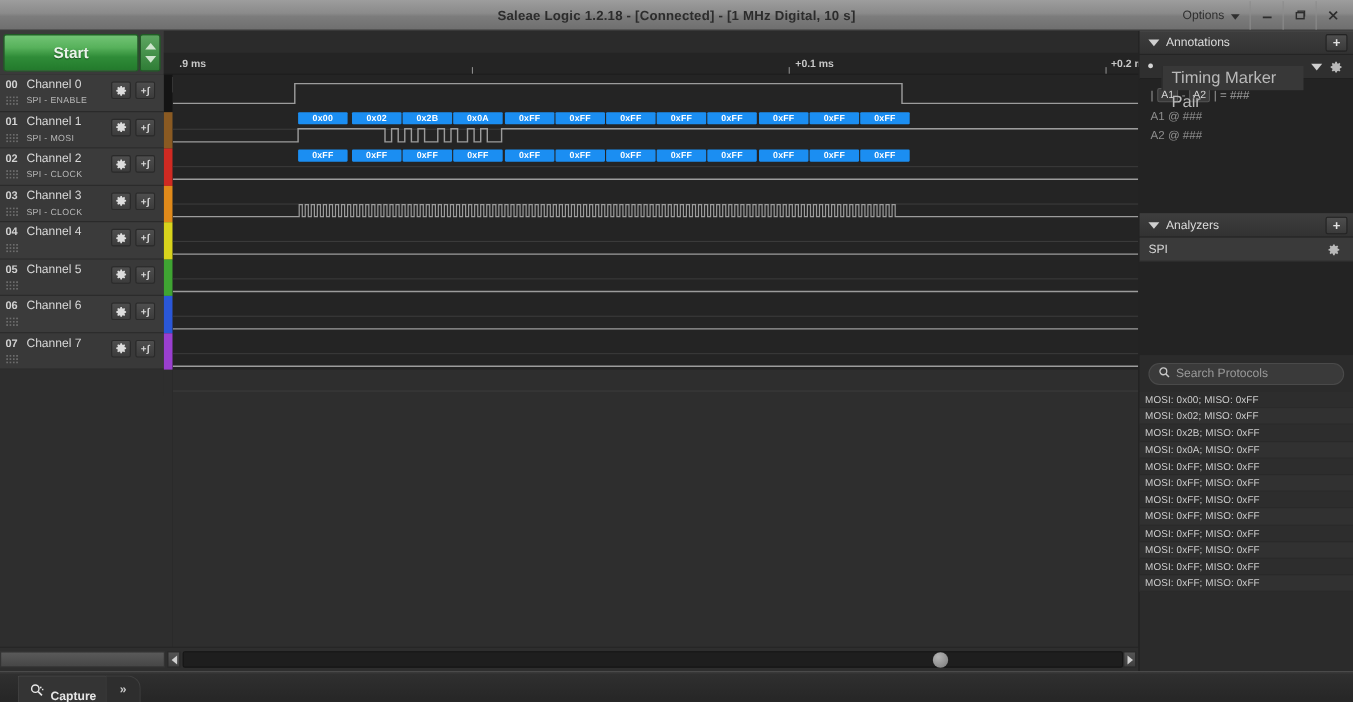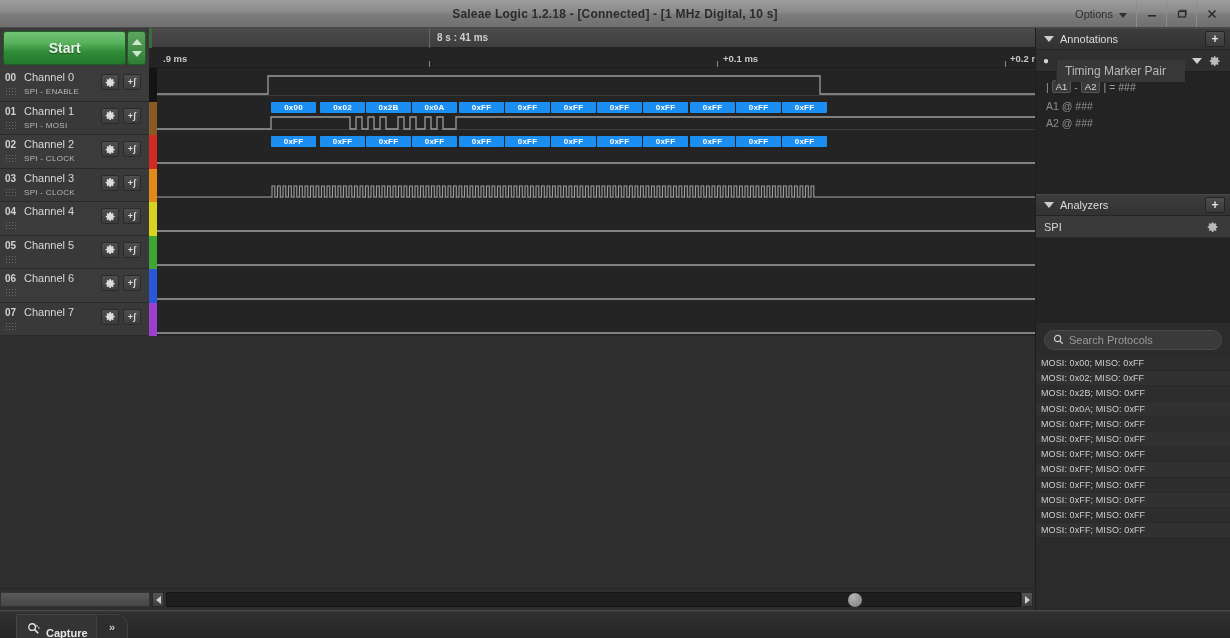--- a/index.html
+++ b/index.html
@@ -157,21 +157,21 @@
     position: absolute; left: 149px; top: 40px; width: 8px; height: 292px;
   }
   .color-cell { width: 8px; height: 33.5px; }
 
   
   .wave-area {
     position: absolute; left: 157px; top: 40px; width: 878px; height: 552px;
     background: #242424; overflow: hidden;
   }
   .wave-row {
-    position: relative; width: 878px; height: 28px;
+    position: relative; width: 878px; height: 50px;
     border-bottom: 1px solid #3a3a3a;
   }
   .wave-empty-fill {
     position: absolute; left: 0; top: 268px; width: 878px; height: 284px;
     background: #2e2e2e;
   }
   .wave-svg { position: absolute; left: 0; top: 0; display: block; }
 
   
   .bubble {
@@ -240,21 +240,21 @@
 
   .marker-bar {
     position: relative; width: 195px; height: 22px;
     background: #2f2f2f; border-bottom: 1px solid #202020;
     display: flex; align-items: center;
   }
   .marker-pin {
     width: 20px; text-align: center; color: #d5d5d5; font-size: 10px;
   }
   .marker-sel {
-    flex: 1; height: 22px; line-height: 22px; font-size: 12px;
+    flex: 1; height: 22px; line-height: 22px; font-size: 15px;
     color: #b9b9b9; padding-left: 8px;
     background: #383838; border-left: 1px solid #2a2a2a;
     border-radius: 0 0 0 0;
     margin-top: 20px;
   }
   .marker-caret {
     width: 0; height: 0; margin: 0 7px;
     border-left: 5px solid transparent; border-right: 5px solid transparent;
     border-top: 6px solid #cfcfcf;
   }
@@ -350,25 +350,20 @@
 
   <div class="startblock">
     <div class="start-btn">Start</div>
     <div class="start-spin">
       <span class="spin-up"></span>
       <span class="spin-dn"></span>
     </div>
   </div>
 
   <div class="ruler-wrap">
-    <div class="ruler-top">
-      <div class="ruler-green"></div>
-      <div class="ruler-top-tick" style="left:280px;"></div>
-      <div class="ruler-top-label" style="left:288px;">8 s : 41 ms</div>
-    </div>
     <div class="ruler-bot">
       <div class="ruler-cursor"></div>
       <div class="ruler-bot-label" style="left:14px;">.9 ms</div>
       <div class="ruler-bot-tick" style="left:280px;"></div>
       <div class="ruler-bot-tick" style="left:568px;"></div>
       <div class="ruler-bot-label" style="left:574px;">+0.1 ms</div>
       <div class="ruler-bot-tick" style="left:856px;"></div>
       <div class="ruler-bot-label" style="left:861px;">+0.2 m</div>
     </div>
   </div>

